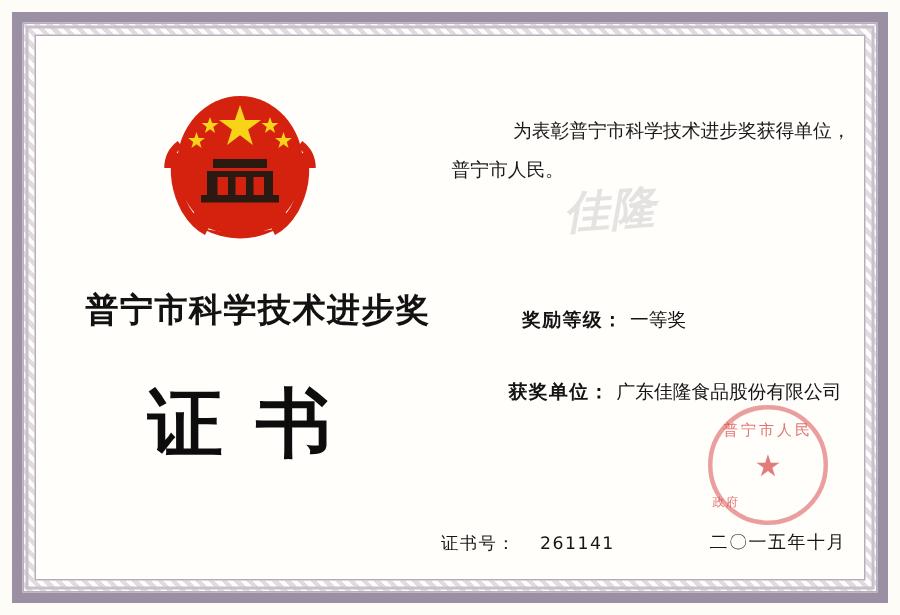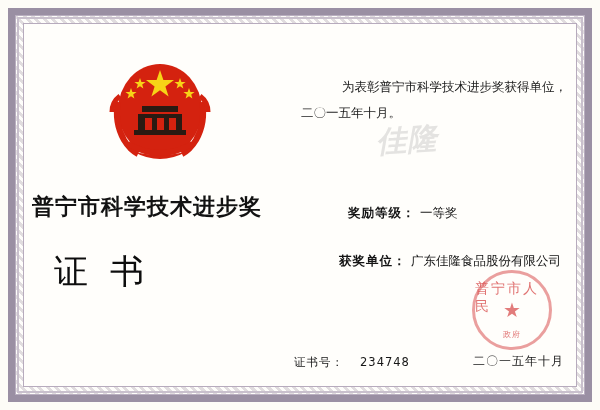--- a/index.html
+++ b/index.html
@@ -78,36 +78,36 @@
     left: 72px;
     top: 22px;
     width: 112px;
     height: 112px;
   }
   .title-main {
     position: absolute;
     left: 0;
     top: 158px;
     width: 255px;
-    text-align: left;
+    text-align: right;
     font-family: "DejaVu Sans", sans-serif;
     font-size: 22px;
     font-weight: bold;
     color: #121212;
     letter-spacing: 1px;
   }
   .title-sub {
     position: absolute;
     left: 0;
     top: 215px;
     width: 255px;
-    text-align: left;
+    text-align: center;
     font-family: "DejaVu Sans", sans-serif;
-    font-size: 34px;
-    font-weight: normal;
+    font-size: 50px;
+    font-weight: bold;
     color: #0d0d0d;
     letter-spacing: 22px;
     text-indent: 22px;
   }
 
   
   .right-col {
     position: absolute;
     left: 275px;
     top: 10px;
@@ -196,30 +196,31 @@
     transform: translate(-50%, -50%);
     color: rgba(206, 32, 32, 0.75);
     font-size: 20px;
     line-height: 20px;
   }
   .seal-text-top {
     position: absolute;
     left: 0;
     top: 7px;
     width: 100%;
-    font-size: 14px;
+    text-align: center;
+    font-size: 10px;
     color: rgba(206, 32, 32, 0.8);
     letter-spacing: 2px;
   }
   .seal-text-bottom {
     position: absolute;
     left: 0;
     bottom: 7px;
     width: 100%;
-    text-align: center;
+    text-align: left;
     font-size: 8px;
     color: rgba(206, 32, 32, 0.8);
     letter-spacing: 1px;
   }
   
   .watermark {
     position: absolute;
     left: 352px;
     top: 96px;
     font-family: "DejaVu Serif", serif;
@@ -272,38 +273,38 @@
           <polygon points="85,32 86.4,36 90.6,36 87.2,38.6 88.4,42.6 85,40.2 81.6,42.6 82.8,38.6 79.4,36 83.6,36" fill="#f7d417"></polygon>
         </svg>
       </div>
       <div class="title-main">普宁市科学技术进步奖</div>
       <div class="title-sub">证书</div>
     </div>
 
     <div class="right-col">
       <div class="preamble">
         <span class="l1">为表彰普宁市科学技术进步奖获得单位，</span>
-        <span class="l2">二〇一五年十月。</span>
+        <span class="l2">普宁市人民。</span>
       </div>
 
 
       <div class="field field-level">
         <span class="field-label">奖励等级：</span><span class="field-value">一等奖</span>
       </div>
 
       <div class="field field-unit">
         <span class="field-label">获奖单位：</span><span class="field-value">广东佳隆食品股份有限公司</span>
       </div>
     </div>
 
     <div class="watermark">佳隆</div>
 
     <div class="bottom">
       <div class="cert-no">
-        <span>证书号：</span><span class="cert-no-value">234748</span>
+        <span>证书号：</span><span class="cert-no-value">261141</span>
       </div>
       <div class="date">二〇一五年十月</div>
       <div class="seal">
         <div class="seal-text-top">普宁市人民</div>
         <div class="seal-star">★</div>
         <div class="seal-text-bottom">政府</div>
       </div>
     </div>
 
   </div>

